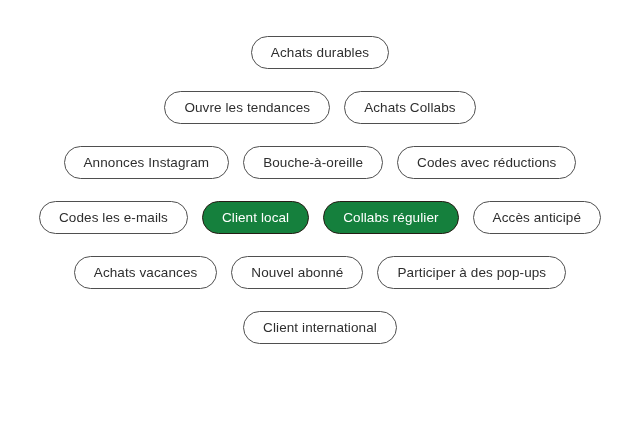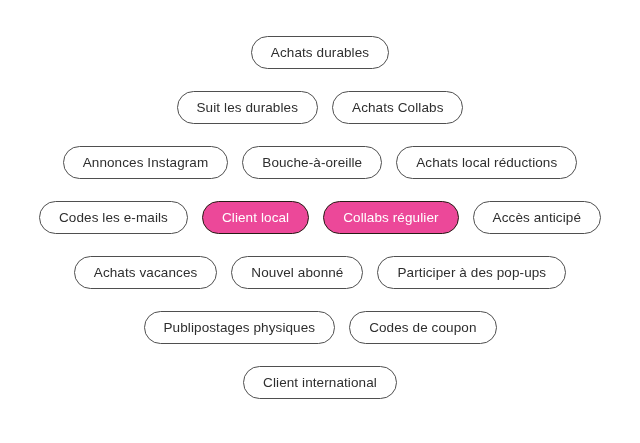--- a/index.html
+++ b/index.html
@@ -51,52 +51,48 @@
     letter-spacing: 0.1px;
     white-space: nowrap;
     user-select: none;
   }
   .pill.outline {
     background: #ffffff;
     border: 1px solid #4f4f4f;
     color: #2e2e2e;
   }
   .pill.filled {
-    background: #ec4899;
+    background: #15803d;
     border: 1px solid #261c15;
     color: #ffffff;
   }
 </style>
 </head>
 <body>
 
 <div id="canvas">
     <div class="pill-row">
       <div class="pill outline">Achats durables</div>
     </div>
     <div class="pill-row">
-      <div class="pill outline">Suit les durables</div>
+      <div class="pill outline">Ouvre les tendances</div>
       <div class="pill outline">Achats Collabs</div>
     </div>
     <div class="pill-row">
       <div class="pill outline">Annonces Instagram</div>
       <div class="pill outline">Bouche-à-oreille</div>
-      <div class="pill outline">Achats local réductions</div>
+      <div class="pill outline">Codes avec réductions</div>
     </div>
     <div class="pill-row">
       <div class="pill outline">Codes les e-mails</div>
       <div class="pill filled">Client local</div>
       <div class="pill filled">Collabs régulier</div>
       <div class="pill outline">Accès anticipé</div>
     </div>
     <div class="pill-row">
       <div class="pill outline">Achats vacances</div>
       <div class="pill outline">Nouvel abonné</div>
       <div class="pill outline">Participer à des pop-ups</div>
     </div>
     <div class="pill-row">
-      <div class="pill outline">Publipostages physiques</div>
-      <div class="pill outline">Codes de coupon</div>
-    </div>
-    <div class="pill-row">
       <div class="pill outline">Client international</div>
     </div>
   </div>
 
 </body></html>

